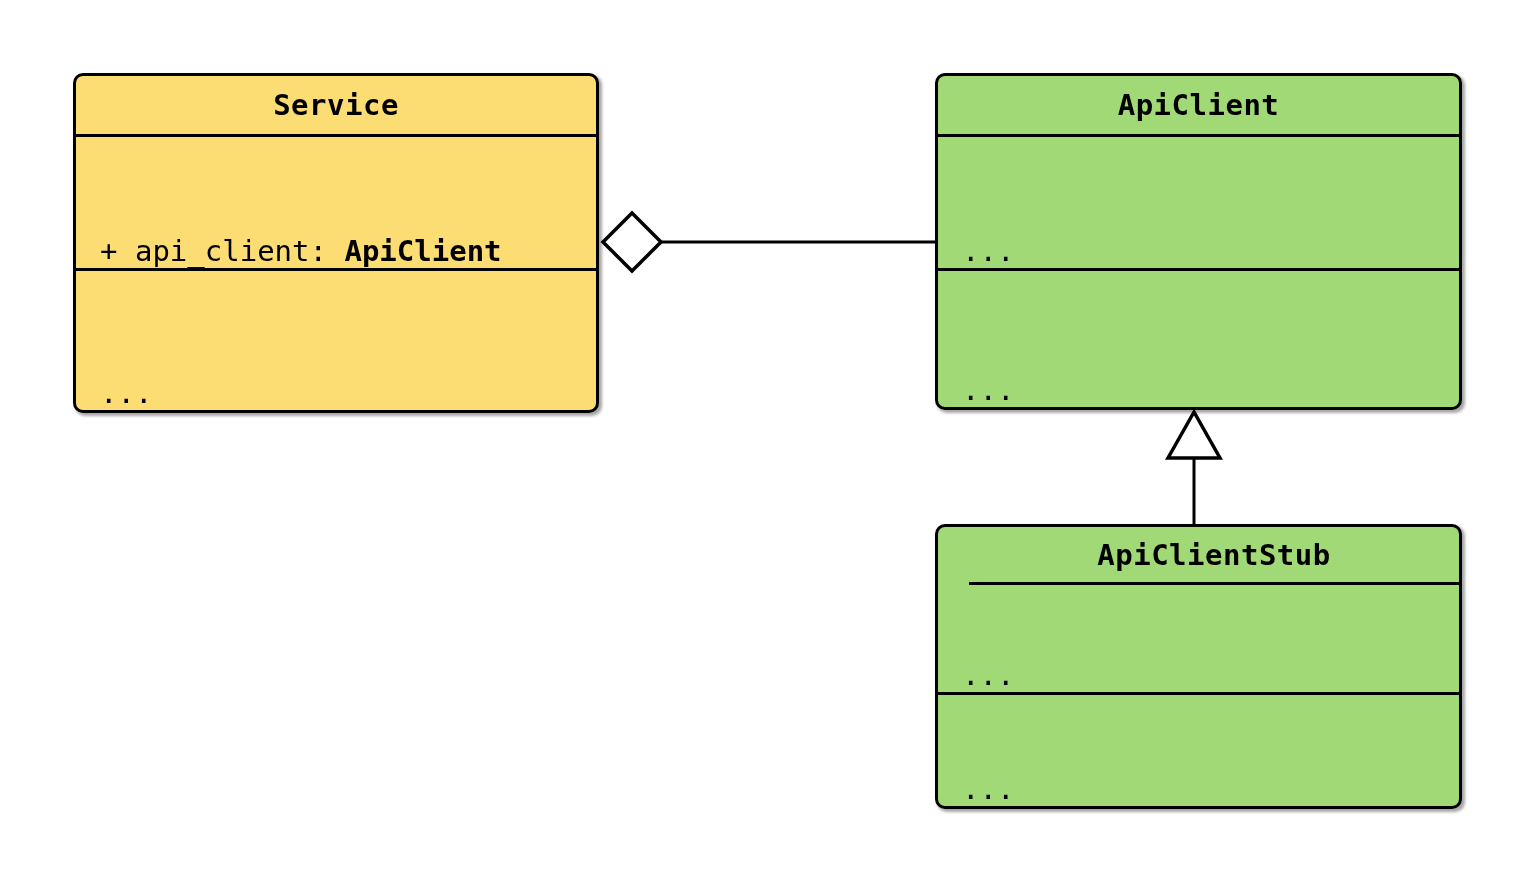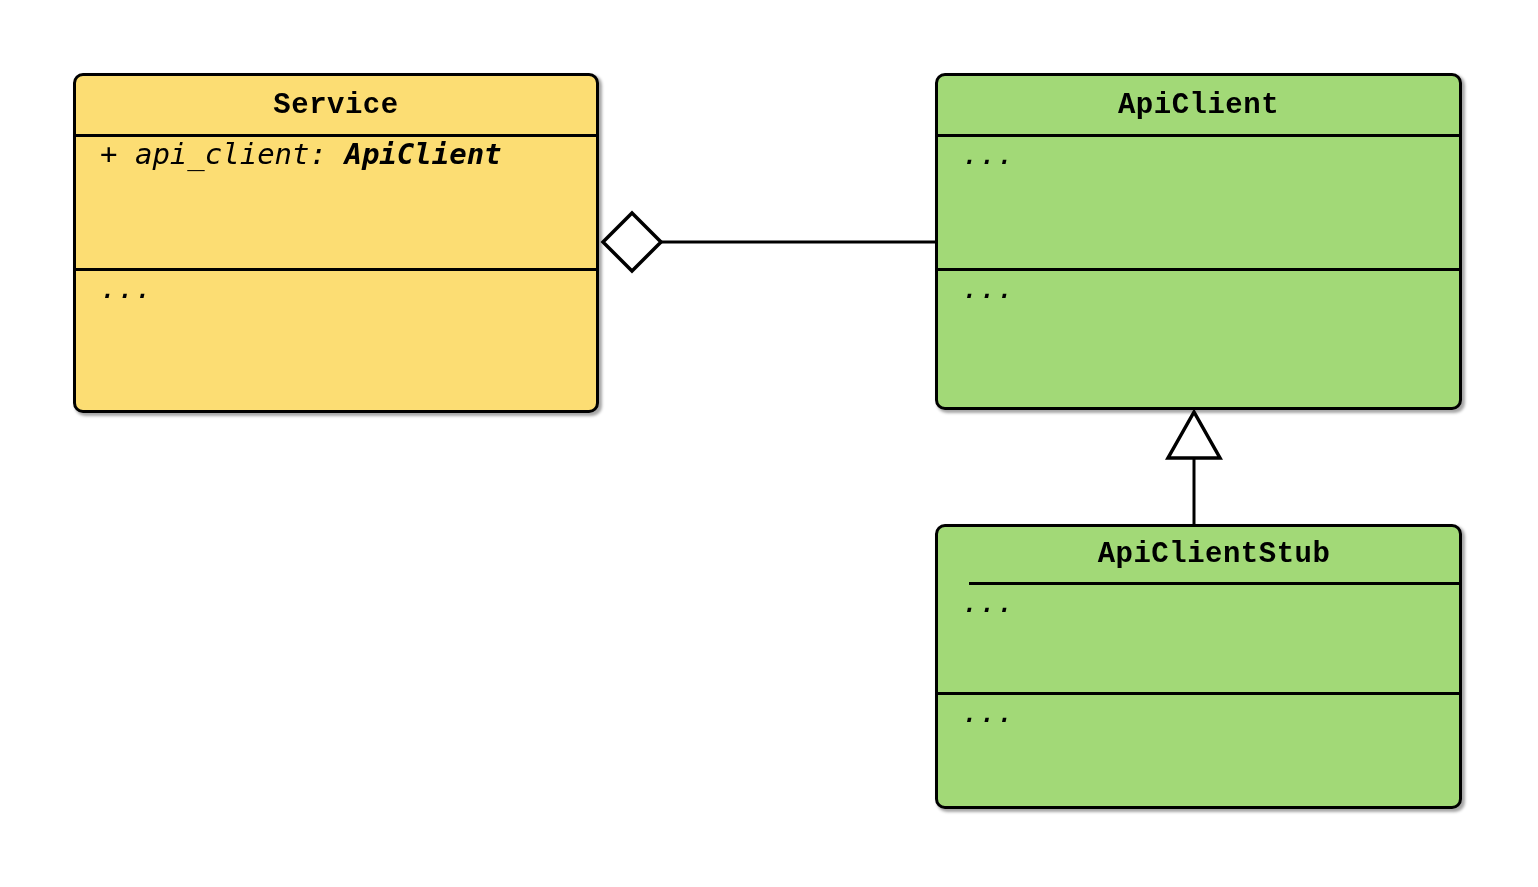--- a/index.html
+++ b/index.html
@@ -30,30 +30,28 @@
   }
   .box-title {
     box-sizing: border-box;
     border-bottom: 3px solid #000000;
     display: flex;
     align-items: center;
     justify-content: center;
     font-weight: bold;
     font-size: 29px;
     letter-spacing: 0.5px;
-    font-family: Liberation Mono, monospace;
   }
   .box-section {
     box-sizing: border-box;
     display: flex;
-    align-items: flex-start;
+    align-items: flex-end;
     padding-left: 24px;
     font-size: 29px;
     white-space: pre;
-    font-style: italic;
   }
   .box-attrs {
     border-bottom: 3px solid #000000;
   }
   .box-methods {
     flex: 1;
   }
   .bold { font-weight: bold; }
   .connectors {
     position: absolute;

